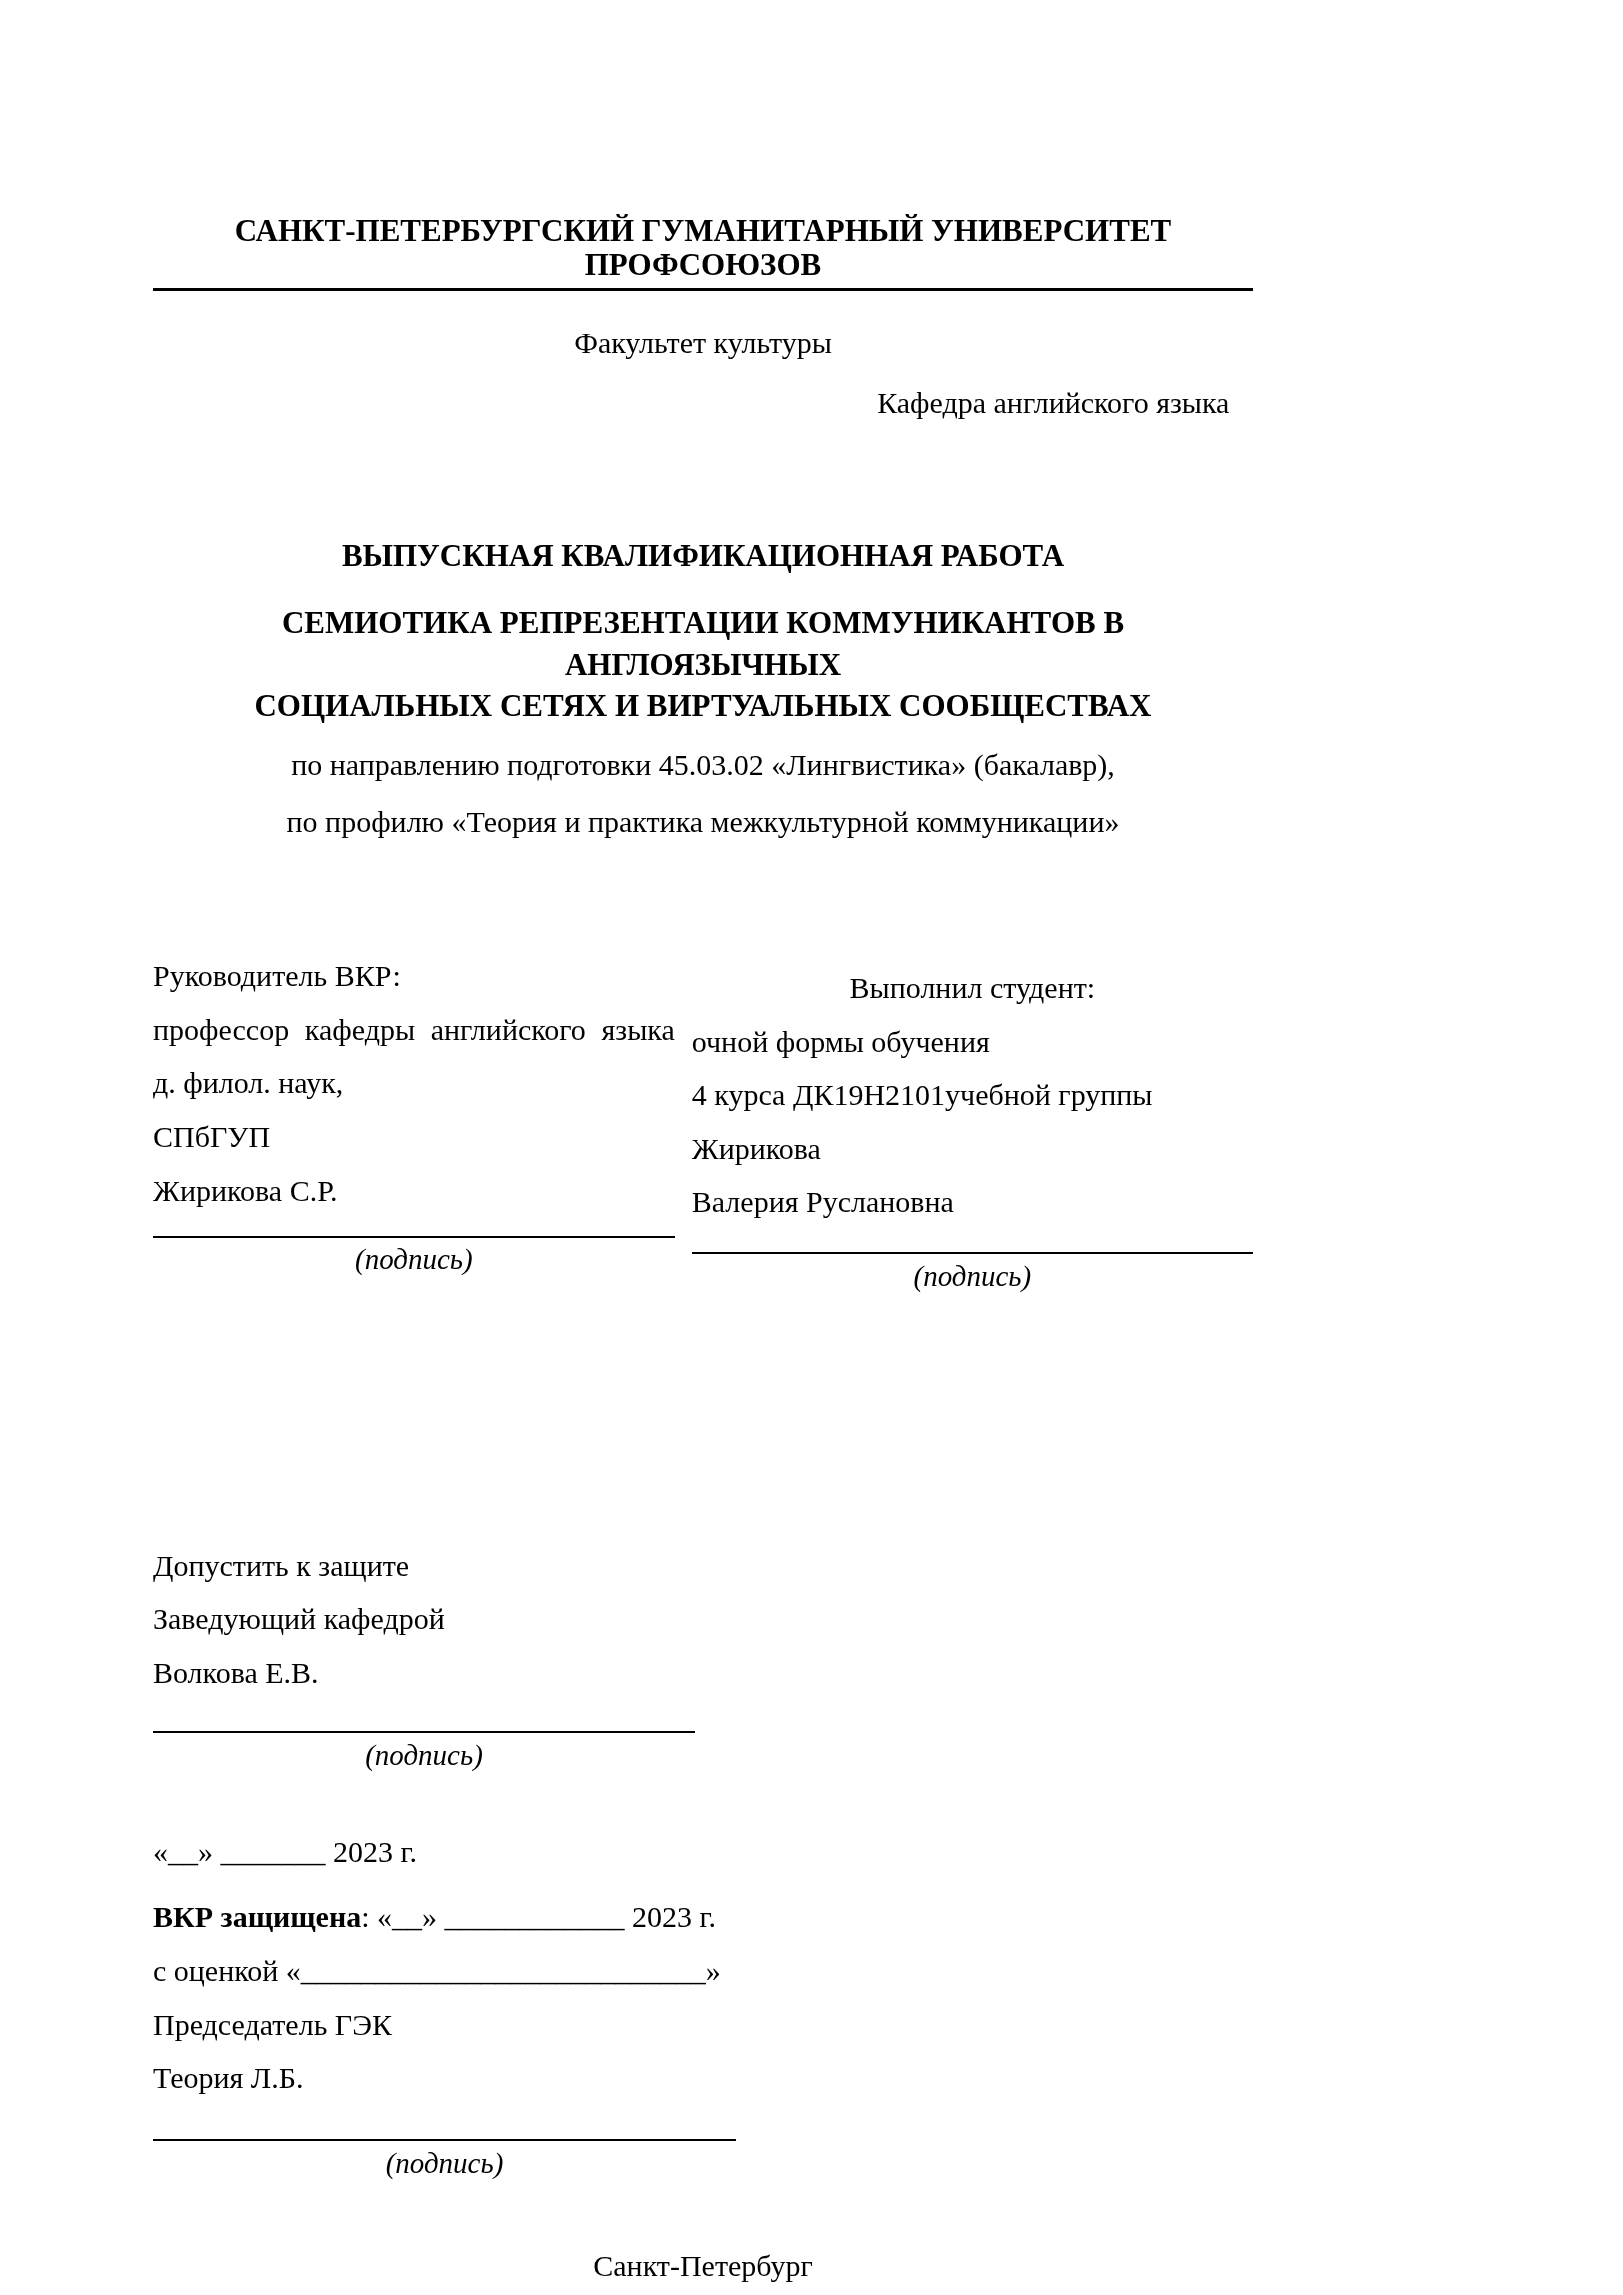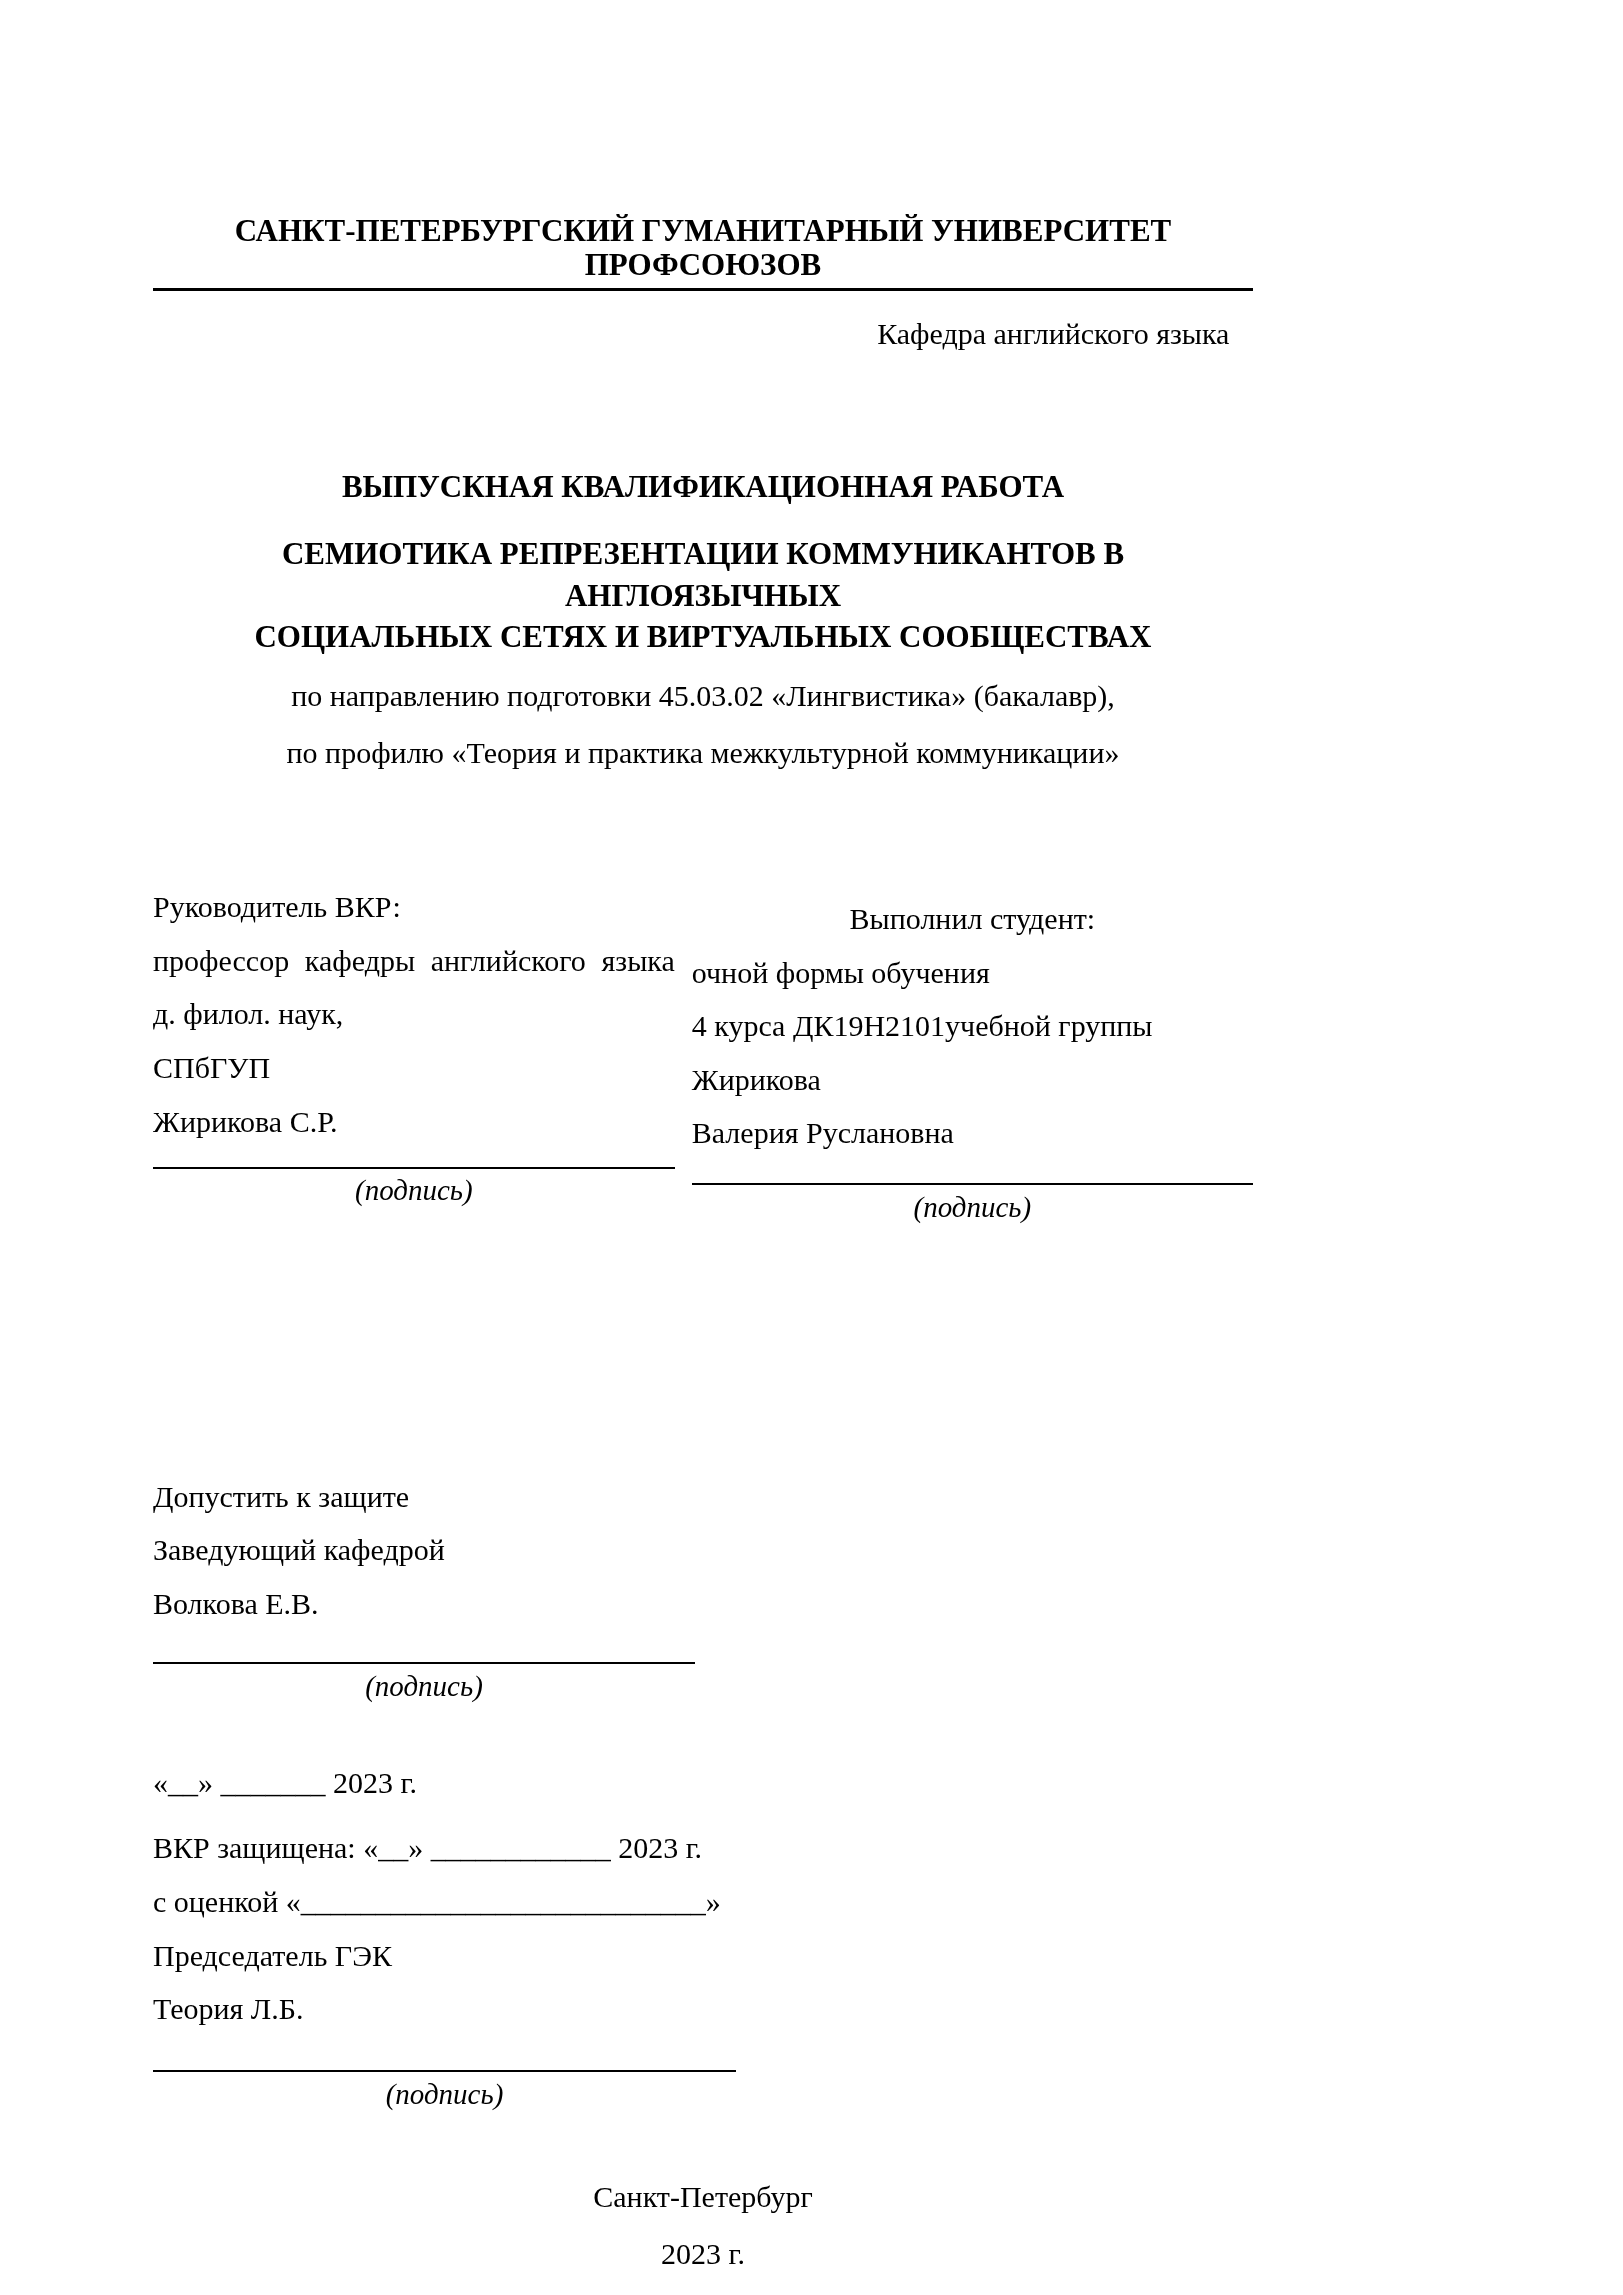--- a/index.html
+++ b/index.html
@@ -107,40 +107,41 @@
   .bottom {
     display: flex;
     justify-content: space-between;
     margin-top: 236px;
     font-size: 30px;
     flex-direction: column;
   }
   .bottom .col-left  .sig-line { margin-top: 43px; }
   .bottom .col-right .sig-line { margin-top: 46px; }
   .date-line { margin-top: 67px !important; }
-  .bold { font-weight: normal; }
+  .bold { font-weight: bold; }
 
   
   .footer {
     margin-top: 47px;
     text-align: center;
     font-size: 30px;
   }
   .footer .year { margin-top: 23.6px; }
 </style>
 </head>
 <body>
 
 <div class="page">
   <div class="content">
 
     <h1 class="univ-title">
       <span class="underline">САНКТ-ПЕТЕРБУРГСКИЙ ГУМАНИТАРНЫЙ УНИВЕРСИТЕТ ПРОФСОЮЗОВ</span>
     </h1>
 
+    <div class="faculty">Факультет культуры</div>
     <div class="department">Кафедра английского языка</div>
 
     <div class="work-type">ВЫПУСКНАЯ КВАЛИФИКАЦИОННАЯ РАБОТА</div>
 
     <div class="thesis-title">
       <div>СЕМИОТИКА РЕПРЕЗЕНТАЦИИ КОММУНИКАНТОВ В АНГЛОЯЗЫЧНЫХ</div>
       <div>СОЦИАЛЬНЫХ СЕТЯХ И ВИРТУАЛЬНЫХ СООБЩЕСТВАХ</div>
     </div>
 
     <div class="program">по направлению подготовки 45.03.02 «Лингвистика» (бакалавр),</div>

